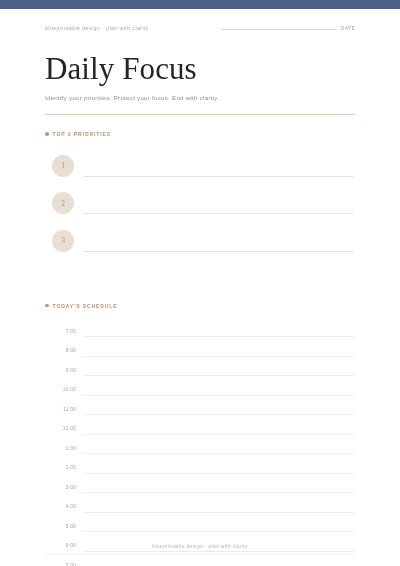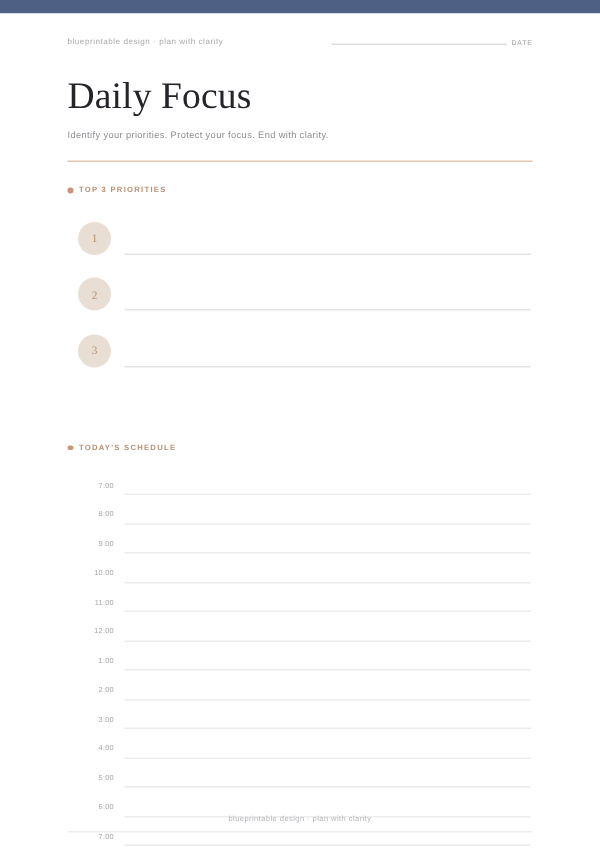--- a/index.html
+++ b/index.html
@@ -66,21 +66,21 @@
 
   .date-label {
     font-size: 4.6px;
     letter-spacing: 0.5px;
     color: #9a9a9e;
   }
 
   
   .title {
     font-family: "Liberation Serif", serif;
-    font-size: 25px;
+    font-size: 31px;
     font-weight: 400;
     color: #24242a;
     letter-spacing: 0.1px;
     margin-top: 20px;
     line-height: 1.15;
   }
 
   .subtitle {
     font-size: 6.2px;
     color: #8d8d93;

